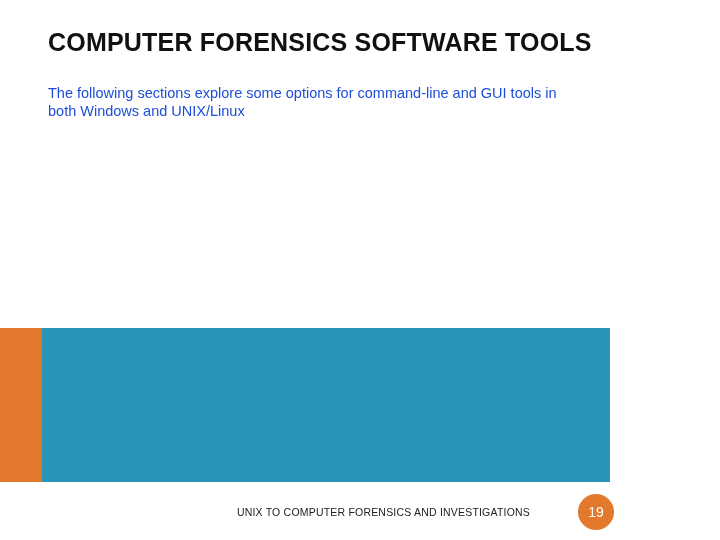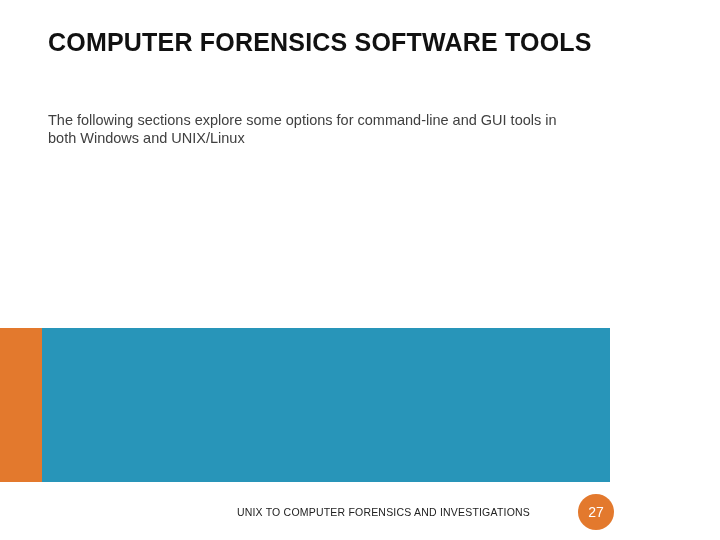--- a/index.html
+++ b/index.html
@@ -28,22 +28,21 @@
     .body-text {
       position: absolute;
       top: 84px;
       left: 48px;
       right: 60px;
       font-family: "Arial Narrow", Arial, sans-serif;
       font-stretch: condensed;
       font-weight: 400;
       font-size: 14.5px;
       line-height: 1.25;
-      color: #404040;
-      margin-top: 27px;
+      color: #1d4ed8;
     }
     .footer-band {
       position: absolute;
       left: 0;
       bottom: 0;
       width: 720px;
       height: 212px;
     }
     .band-blue {
       position: absolute;
@@ -109,16 +108,16 @@
 
   <div class="footer-band">
     <div class="band-blue"></div>
     <div class="band-orange"></div>
     <div class="white-strip"></div>
   </div>
 
   <div class="footer-text">UNIX TO COMPUTER FORENSICS AND INVESTIGATIONS</div>
 
   <div class="page-circle">
-    <span>27</span>
+    <span>19</span>
   </div>
 
 </div>
 
 </body></html>

